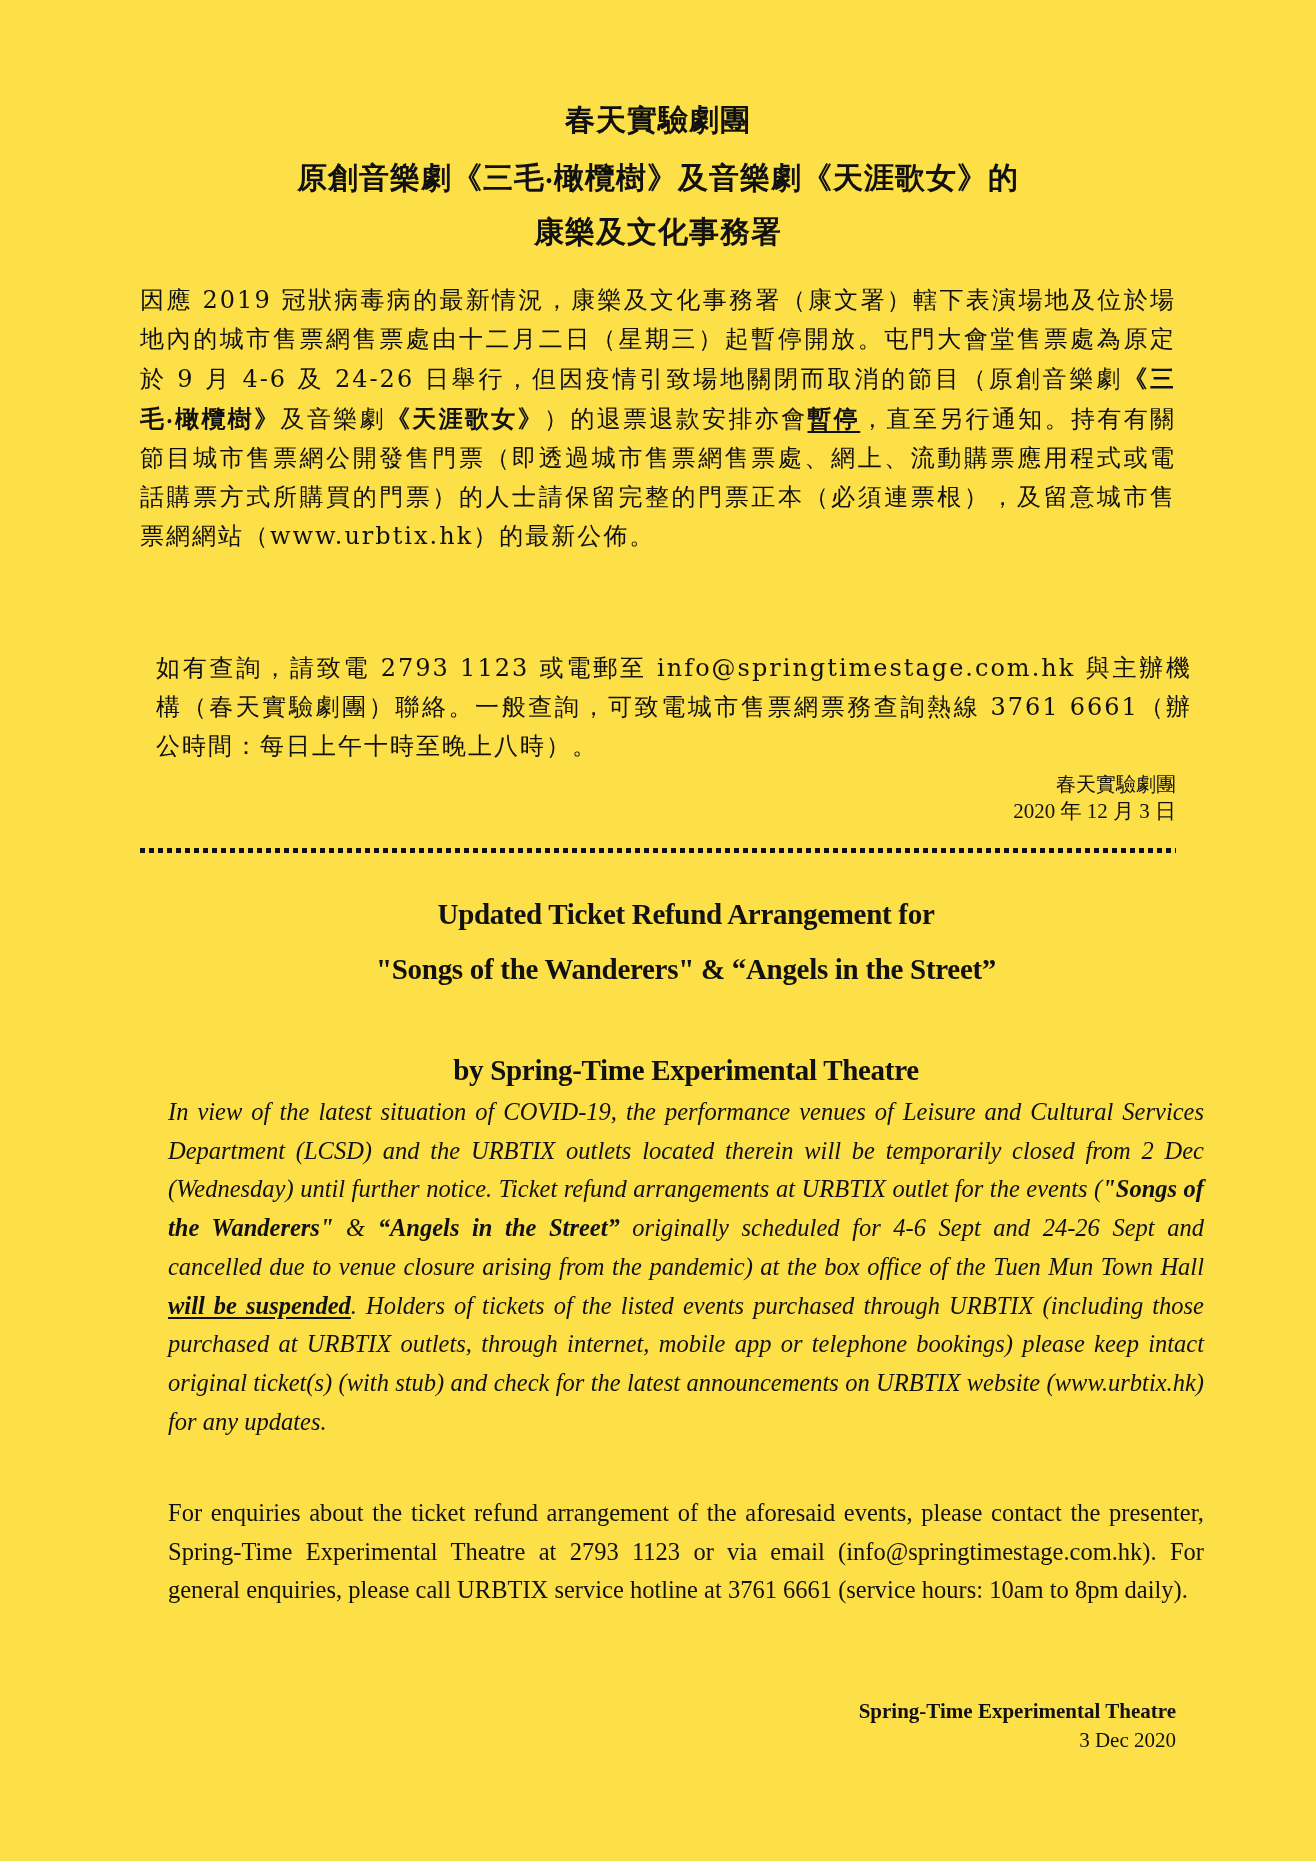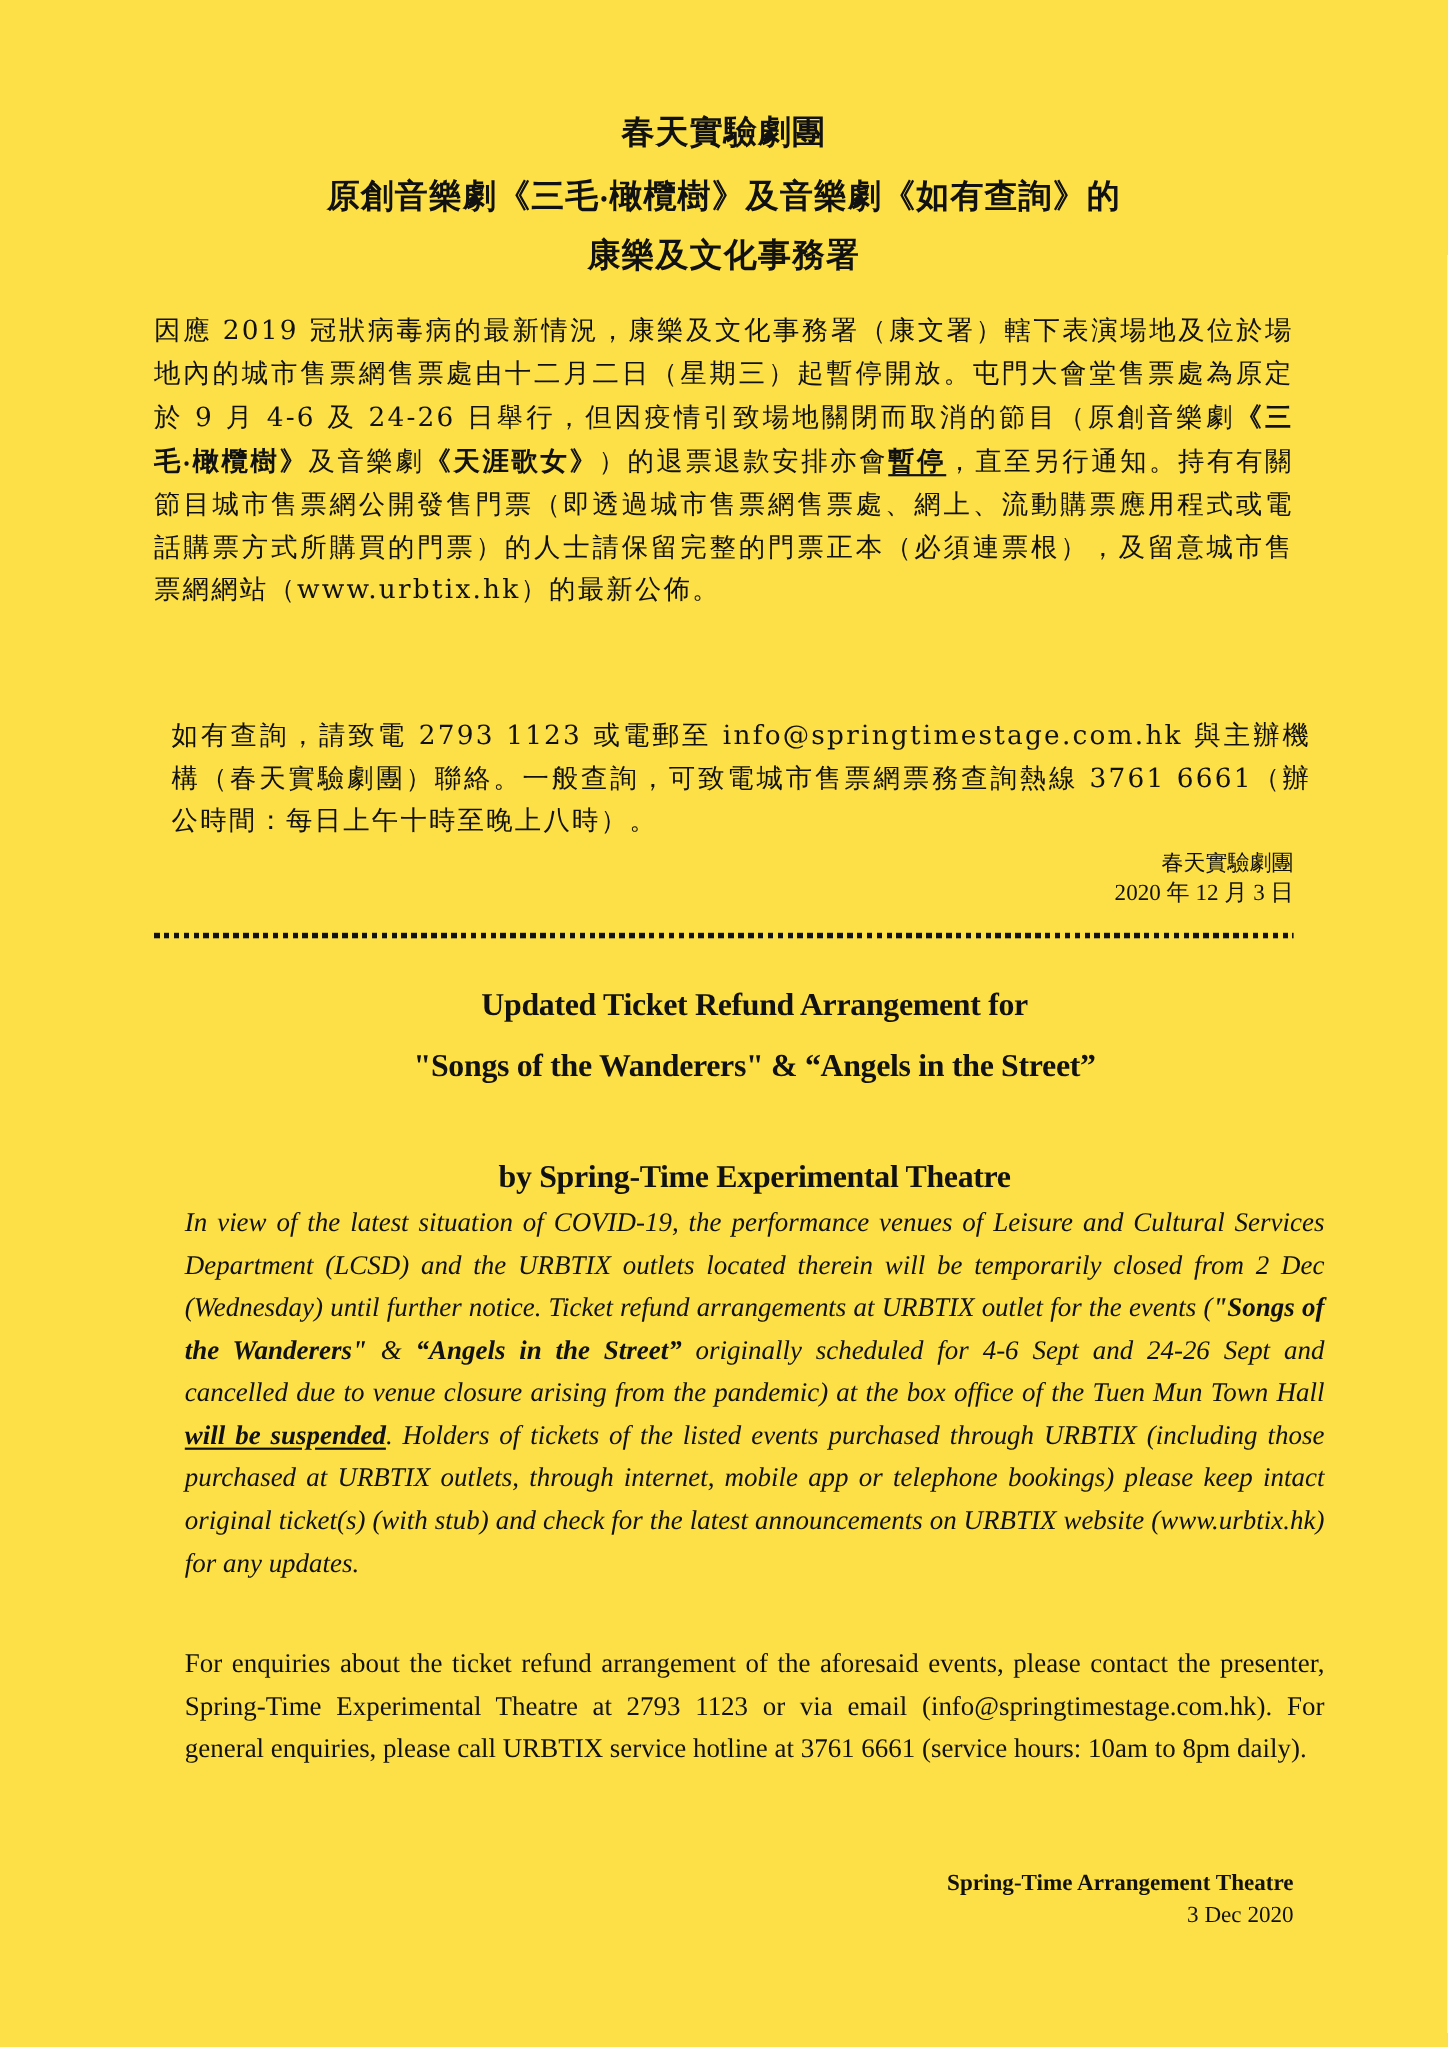--- a/index.html
+++ b/index.html
@@ -40,36 +40,36 @@
   .en-sign { position: absolute; right: 140px; text-align: right; font-size: 21px; line-height: 29px; }
   .en-sign-org { top: 1697px; font-weight: bold; }
   .en-sign-date { top: 1726px; text-align: right; }
 </style>
 </head>
 <body>
 
 <div class="page">
 
   <div class="zh zh-title zh-t1">春天實驗劇團</div>
-  <div class="zh zh-title zh-t2">原創音樂劇《三毛‧橄欖樹》及音樂劇《如有查詢》的</div>
+  <div class="zh zh-title zh-t2">原創音樂劇《三毛‧橄欖樹》及音樂劇《天涯歌女》的</div>
   <div class="zh zh-title zh-t3">康樂及文化事務署</div>
 
   <p class="zh zh-para zh-p1" style="margin:0"><span>因應 2019 冠狀病毒病的最新情況，康樂及文化事務署（康文署）轄下表演場地及位於場地內的城市售票網售票處由十二月二日（星期三）起暫停開放。屯門大會堂售票處為原定於 9 月 4-6 及 24-26 日舉行，但因疫情引致場地關閉而取消的節目（原創音樂劇</span><b>《三毛‧橄欖樹》</b><span>及音樂劇</span><b>《天涯歌女》</b><span>）的退票退款安排亦會</span><b><u>暫停</u></b><span>，直至另行通知。持有有關節目城市售票網公開發售門票（即透過城市售票網售票處、網上、流動購票應用程式或電話購票方式所購買的門票）的人士請保留完整的門票正本（必須連票根），及留意城市售票網網站（www.urbtix.hk）的最新公佈。</span></p>
 
   <p class="zh zh-para zh-p2" style="margin:16px">如有查詢，請致電 2793 1123 或電郵至 info@springtimestage.com.hk 與主辦機構（春天實驗劇團）聯絡。一般查詢，可致電城市售票網票務查詢熱線 3761 6661（辦公時間：每日上午十時至晚上八時）。</p>
 
   <div class="zh zh-sign zh-sign-org">春天實驗劇團</div>
   <div class="zh zh-sign zh-sign-date">2020 年 12 月 3 日</div>
 
   <div class="divider"></div>
 
   <div class="en en-title en-t1">Updated Ticket Refund Arrangement for</div>
   <div class="en en-title en-t2">"Songs of the Wanderers" &amp; “Angels in the Street”</div>
   <div class="en en-title en-t3">by Spring-Time Experimental Theatre</div>
 
   <p class="en en-para en-p1" style="margin:0"><span>In view of the latest situation of COVID-19, the performance venues of Leisure and Cultural Services Department (LCSD) and the URBTIX outlets located therein will be temporarily closed from 2 Dec (Wednesday) until further notice.  Ticket refund arrangements at URBTIX outlet for the events (</span><b>"Songs of the Wanderers"</b><span> &amp; </span><b>“Angels in the Street”</b><span> originally scheduled for 4-6 Sept and 24-26 Sept and cancelled due to venue closure arising from the pandemic) at the box office of the Tuen Mun Town Hall </span><b><u>will be suspended</u></b><span>.  Holders of tickets of the listed events purchased through URBTIX (including those purchased at URBTIX outlets, through internet, mobile app or telephone bookings) please keep intact original ticket(s) (with stub) and check for the latest announcements on URBTIX website (www.urbtix.hk) for any updates.</span></p>
 
   <p class="en en-para en-p2" style="margin:0">For enquiries about the ticket refund arrangement of the aforesaid events, please contact the presenter, Spring-Time Experimental Theatre at 2793 1123 or via email (info@springtimestage.com.hk).  For general enquiries, please call URBTIX service hotline at 3761 6661 (service hours: 10am to 8pm daily).</p>
 
-  <div class="en en-sign en-sign-org">Spring-Time Arrangement Theatre</div>
+  <div class="en en-sign en-sign-org">Spring-Time Experimental Theatre</div>
   <div class="en en-sign en-sign-date">3 Dec 2020</div>
 
 </div>
 
 </body></html>

